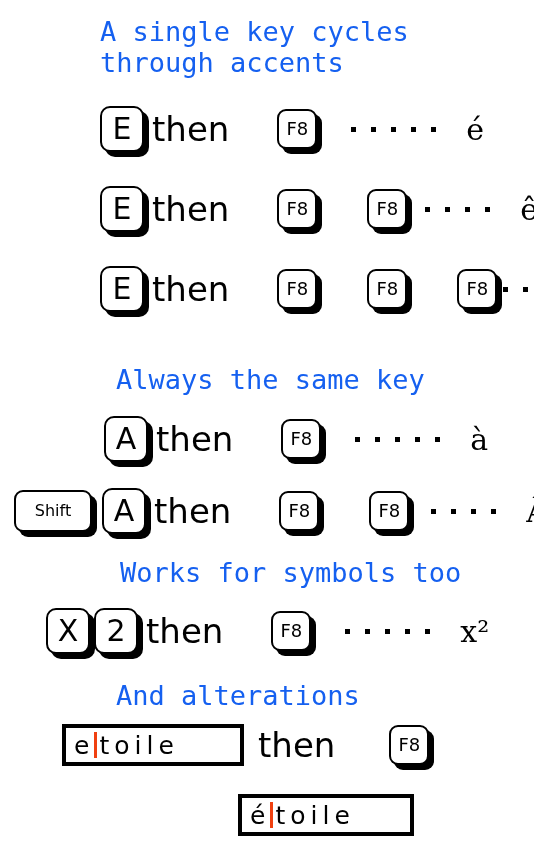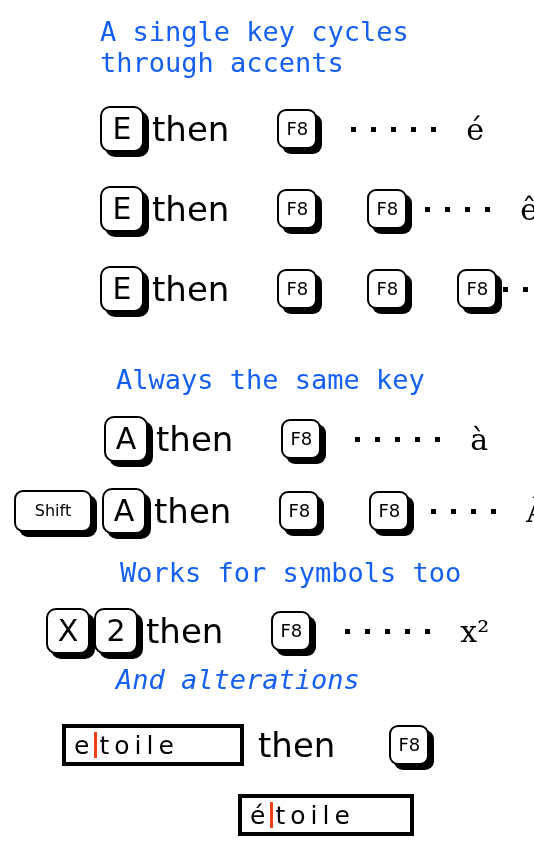--- a/index.html
+++ b/index.html
@@ -313,21 +313,21 @@
       <i></i>
         <i></i>
         <i></i>
         <i></i>
         <i></i>
     </div>
     <div class="gap30"></div>
     <div class="result">x²</div>
   </div>
 
-  <div class="heading" style="left:116px; top:664px;font-style:italic;">And alterations</div>
+  <div class="heading" style="left:116px; top:680px;">And alterations</div>
 
   <div class="row" style="left:62px; top:712px;">
     <div class="field" style="width:182px;">
       <span class="txt">e</span>
       <span class="caret"></span>
       <span class="txt">toile</span>
     </div>
     <div class="gap14"></div>
     <div class="word">then</div>
     <div class="gap14"></div>

